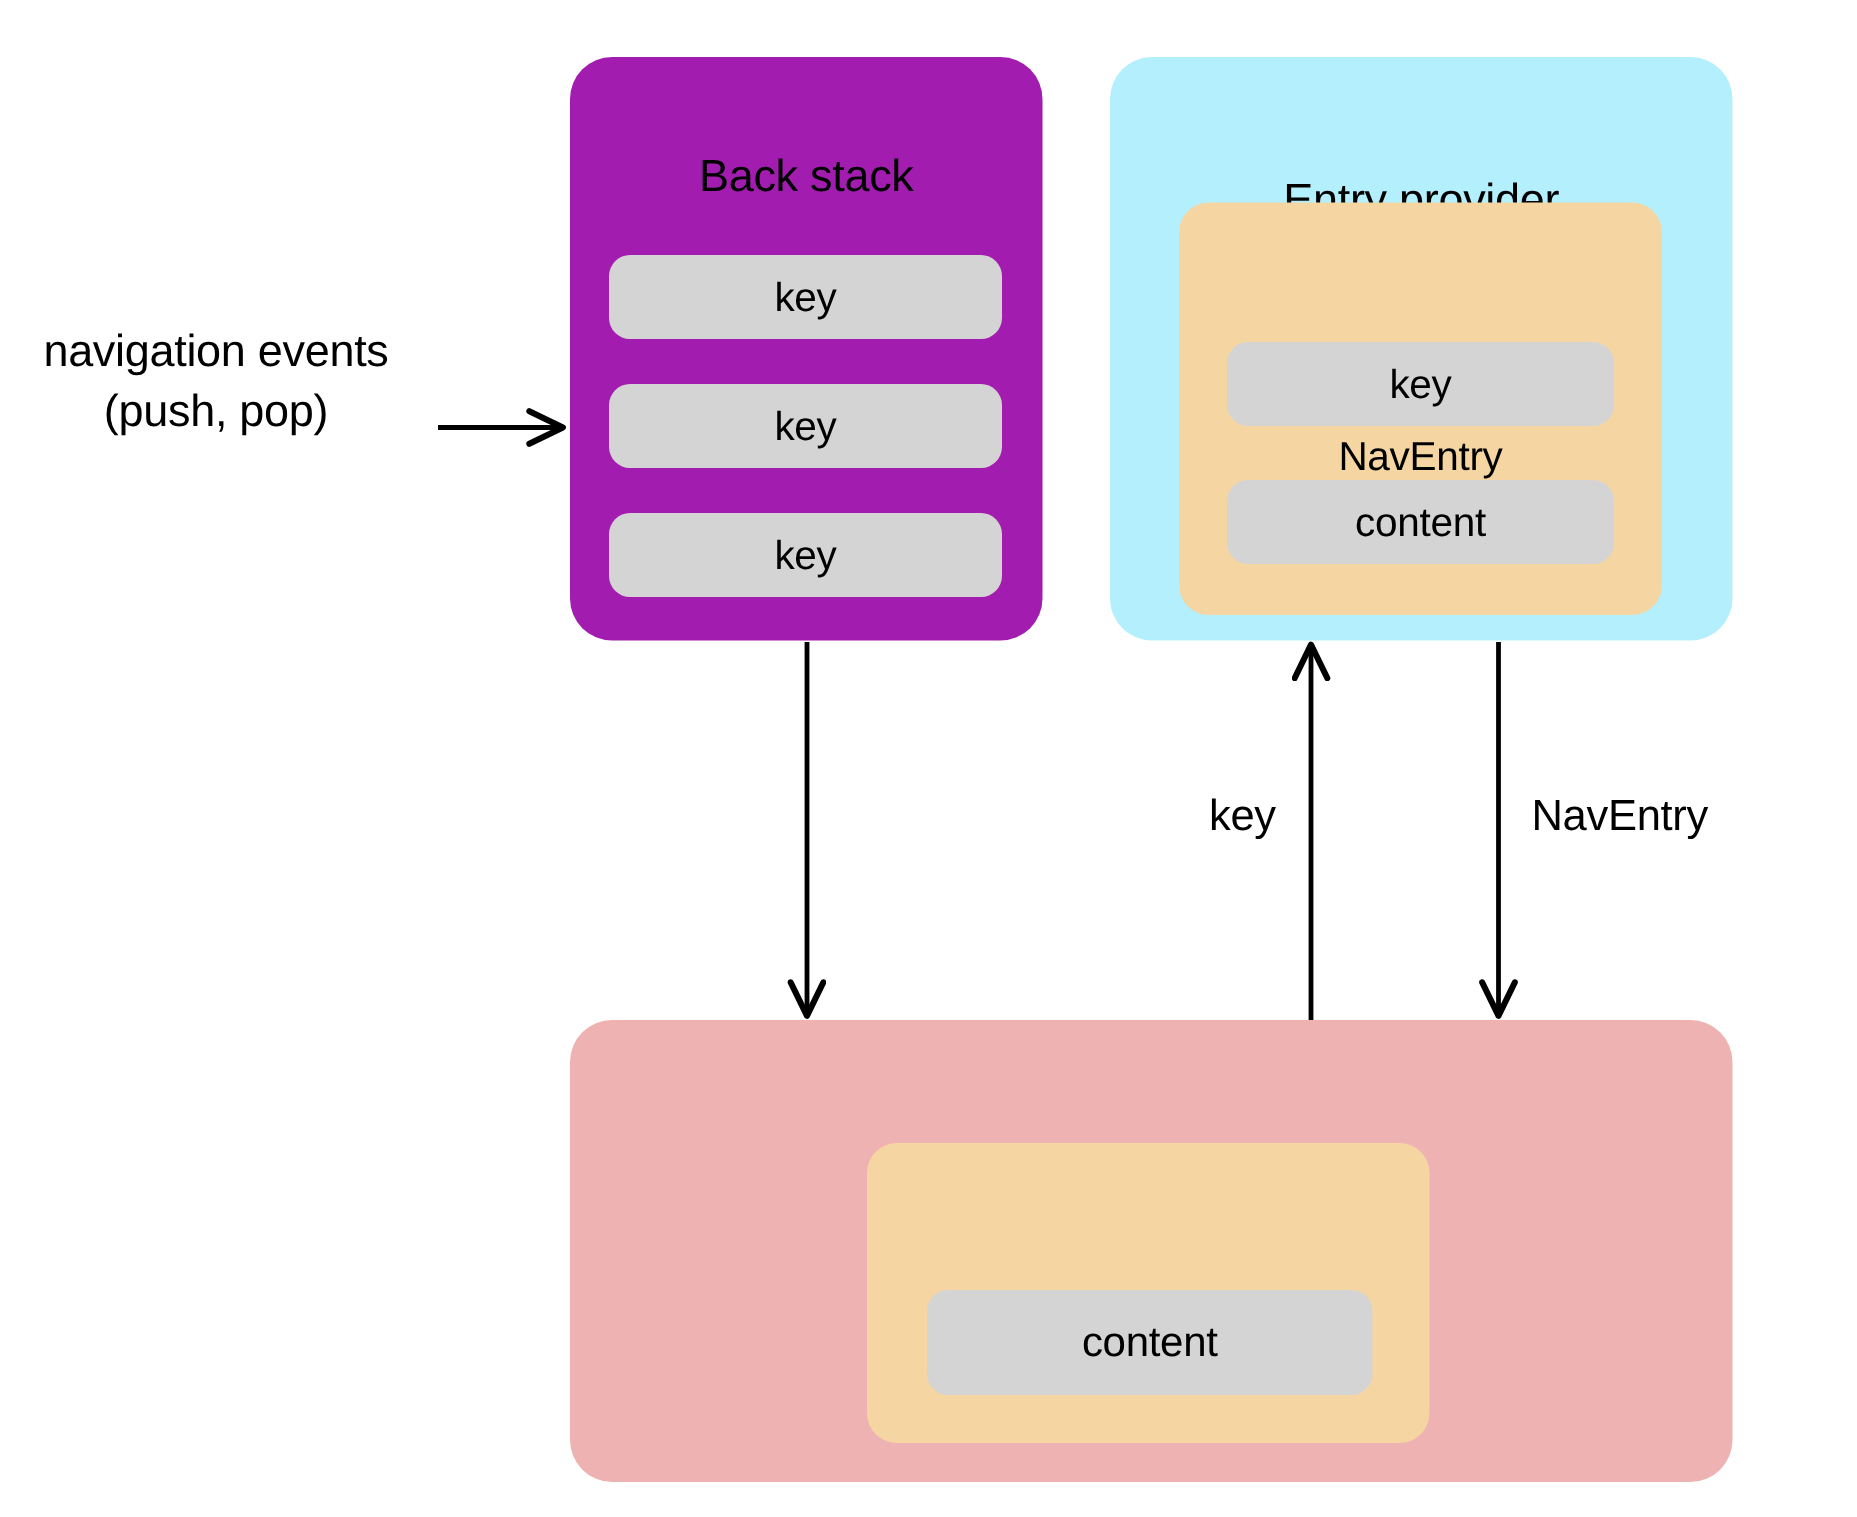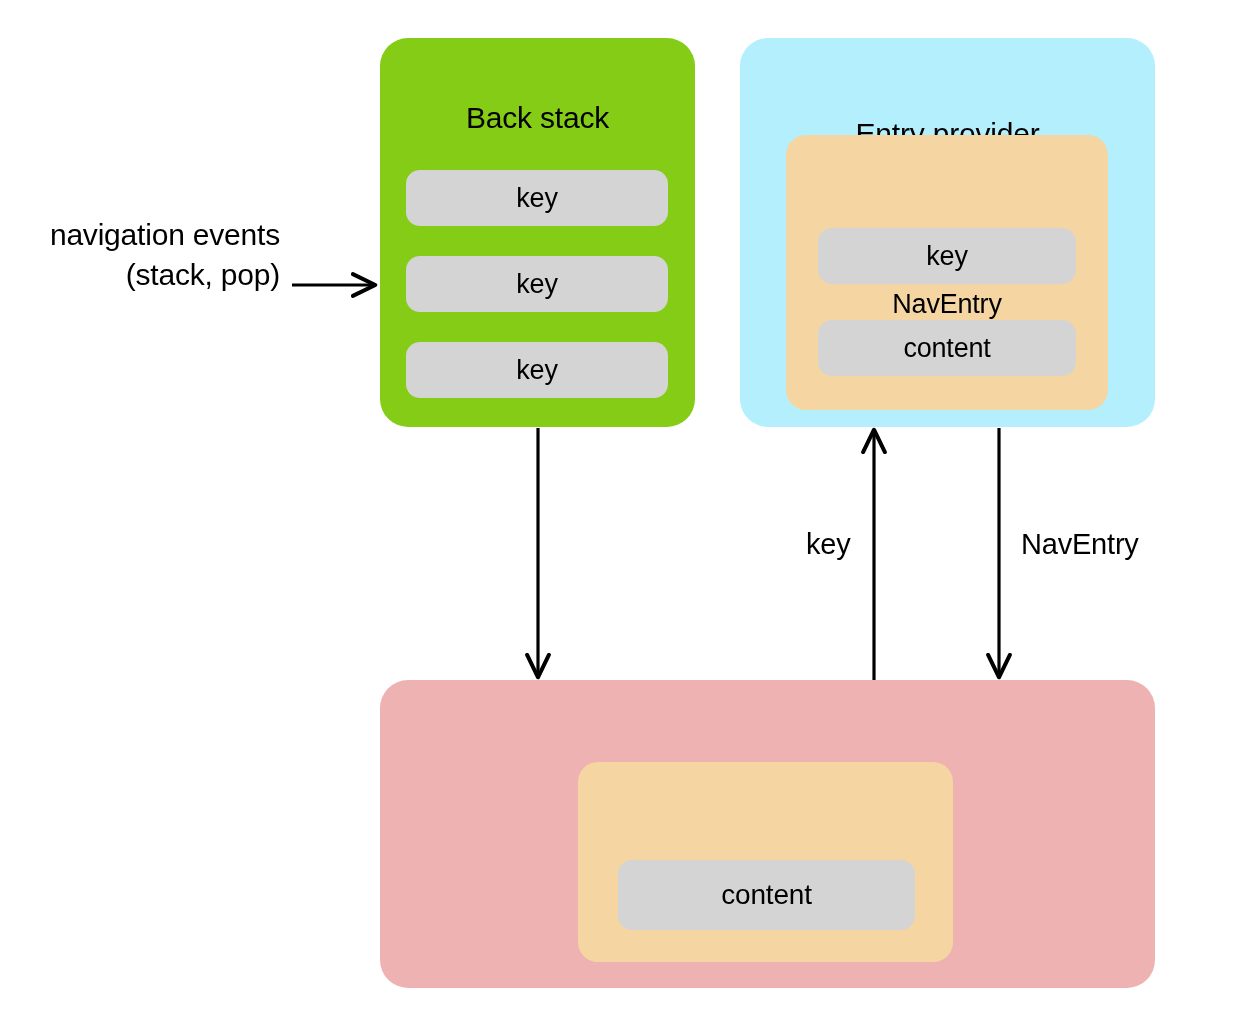--- a/index.html
+++ b/index.html
@@ -40,21 +40,21 @@
     letter-spacing: -0.2px;
     color: #000;
     white-space: nowrap;
   }
 
   #backstack-box {
     left: 380px;
     top: 38px;
     width: 315px;
     height: 389px;
-    background: #84cc16;
+    background: #a21caf;
   }
   #backstack-title { top: 62px; }
 
   #entryprovider-box {
     left: 740px;
     top: 38px;
     width: 415px;
     height: 389px;
     background: #b3effc;
   }
@@ -127,21 +127,21 @@
     font-size: 30px;
     line-height: 40px;
     letter-spacing: -0.2px;
     color: #000;
     white-space: nowrap;
   }
   #navevents-label {
     left: 8px;
     top: 215px;
     width: 272px;
-    text-align: right;
+    text-align: center;
   }
   #navevents-label .l2 { display: block; }
 
   .edge-label {
     position: absolute;
     font-size: 29px;
     line-height: 34px;
     letter-spacing: -0.2px;
     color: #000;
     white-space: nowrap;
@@ -158,21 +158,21 @@
     pointer-events: none;
   }
 </style>
 </head>
 <body>
 
 <div class="canvas">
 
   <div class="freetext" id="navevents-label">
     <span class="l1">navigation events</span>
-    <span class="l2">(stack, pop)</span>
+    <span class="l2">(push, pop)</span>
   </div>
 
   <div class="box" id="backstack-box">
     <div class="box-title" id="backstack-title">Back stack</div>
   </div>
   <div class="chip" id="chip-key-0">key</div>
   <div class="chip" id="chip-key-1">key</div>
   <div class="chip" id="chip-key-2">key</div>
 
   <div class="box" id="entryprovider-box">

